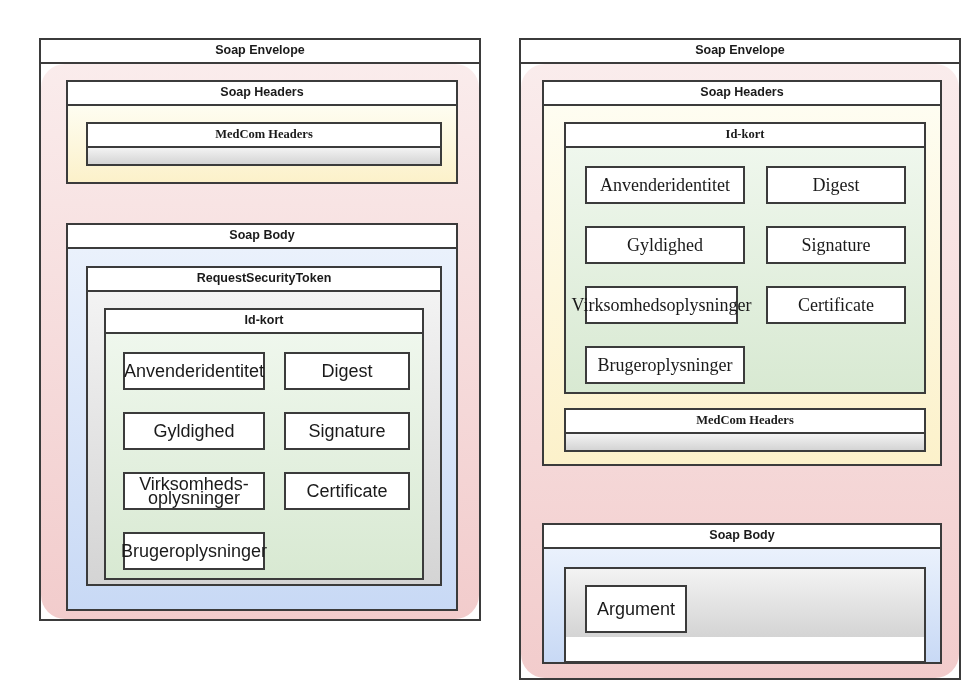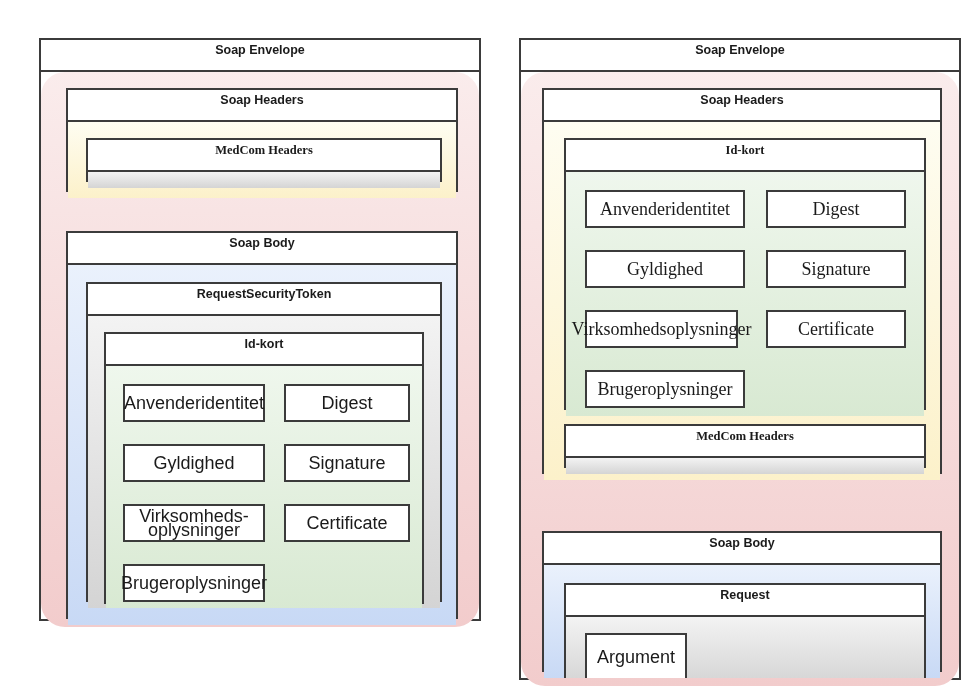--- a/index.html
+++ b/index.html
@@ -14,21 +14,21 @@
 
   
   .box{
     position:absolute;
     box-sizing:border-box;
     border:2px solid #3b3b3b;
     background:#ffffff;
   }
   .box > .title{
     box-sizing:border-box;
-    height:32px;
+    height:24px;
     line-height:21px;
     text-align:center;
     font-size:12.5px;
     font-weight:bold;
     color:#1a1a1a;
     background:#ffffff;
     border-bottom:2px solid #3b3b3b;
     white-space:nowrap;
     overflow:hidden;
   }
@@ -182,21 +182,20 @@
           </div>
 
         </div>
       </div>
 
       <div class="box fill-blue" style="left:21px;top:459px;width:400px;height:141px;">
         <div class="title">Soap Body</div>
         <div class="body">
 
           <div class="box fill-gray" style="left:20px;top:18px;width:362px;height:96px;">
-            <div class="title">Request</div>
             <div class="body">
               <div class="leaf" style="left:19px;top:16px;width:102px;height:48px;">
                 <span>Argument</span>
               </div>
             </div>
           </div>
 
         </div>
       </div>
 

